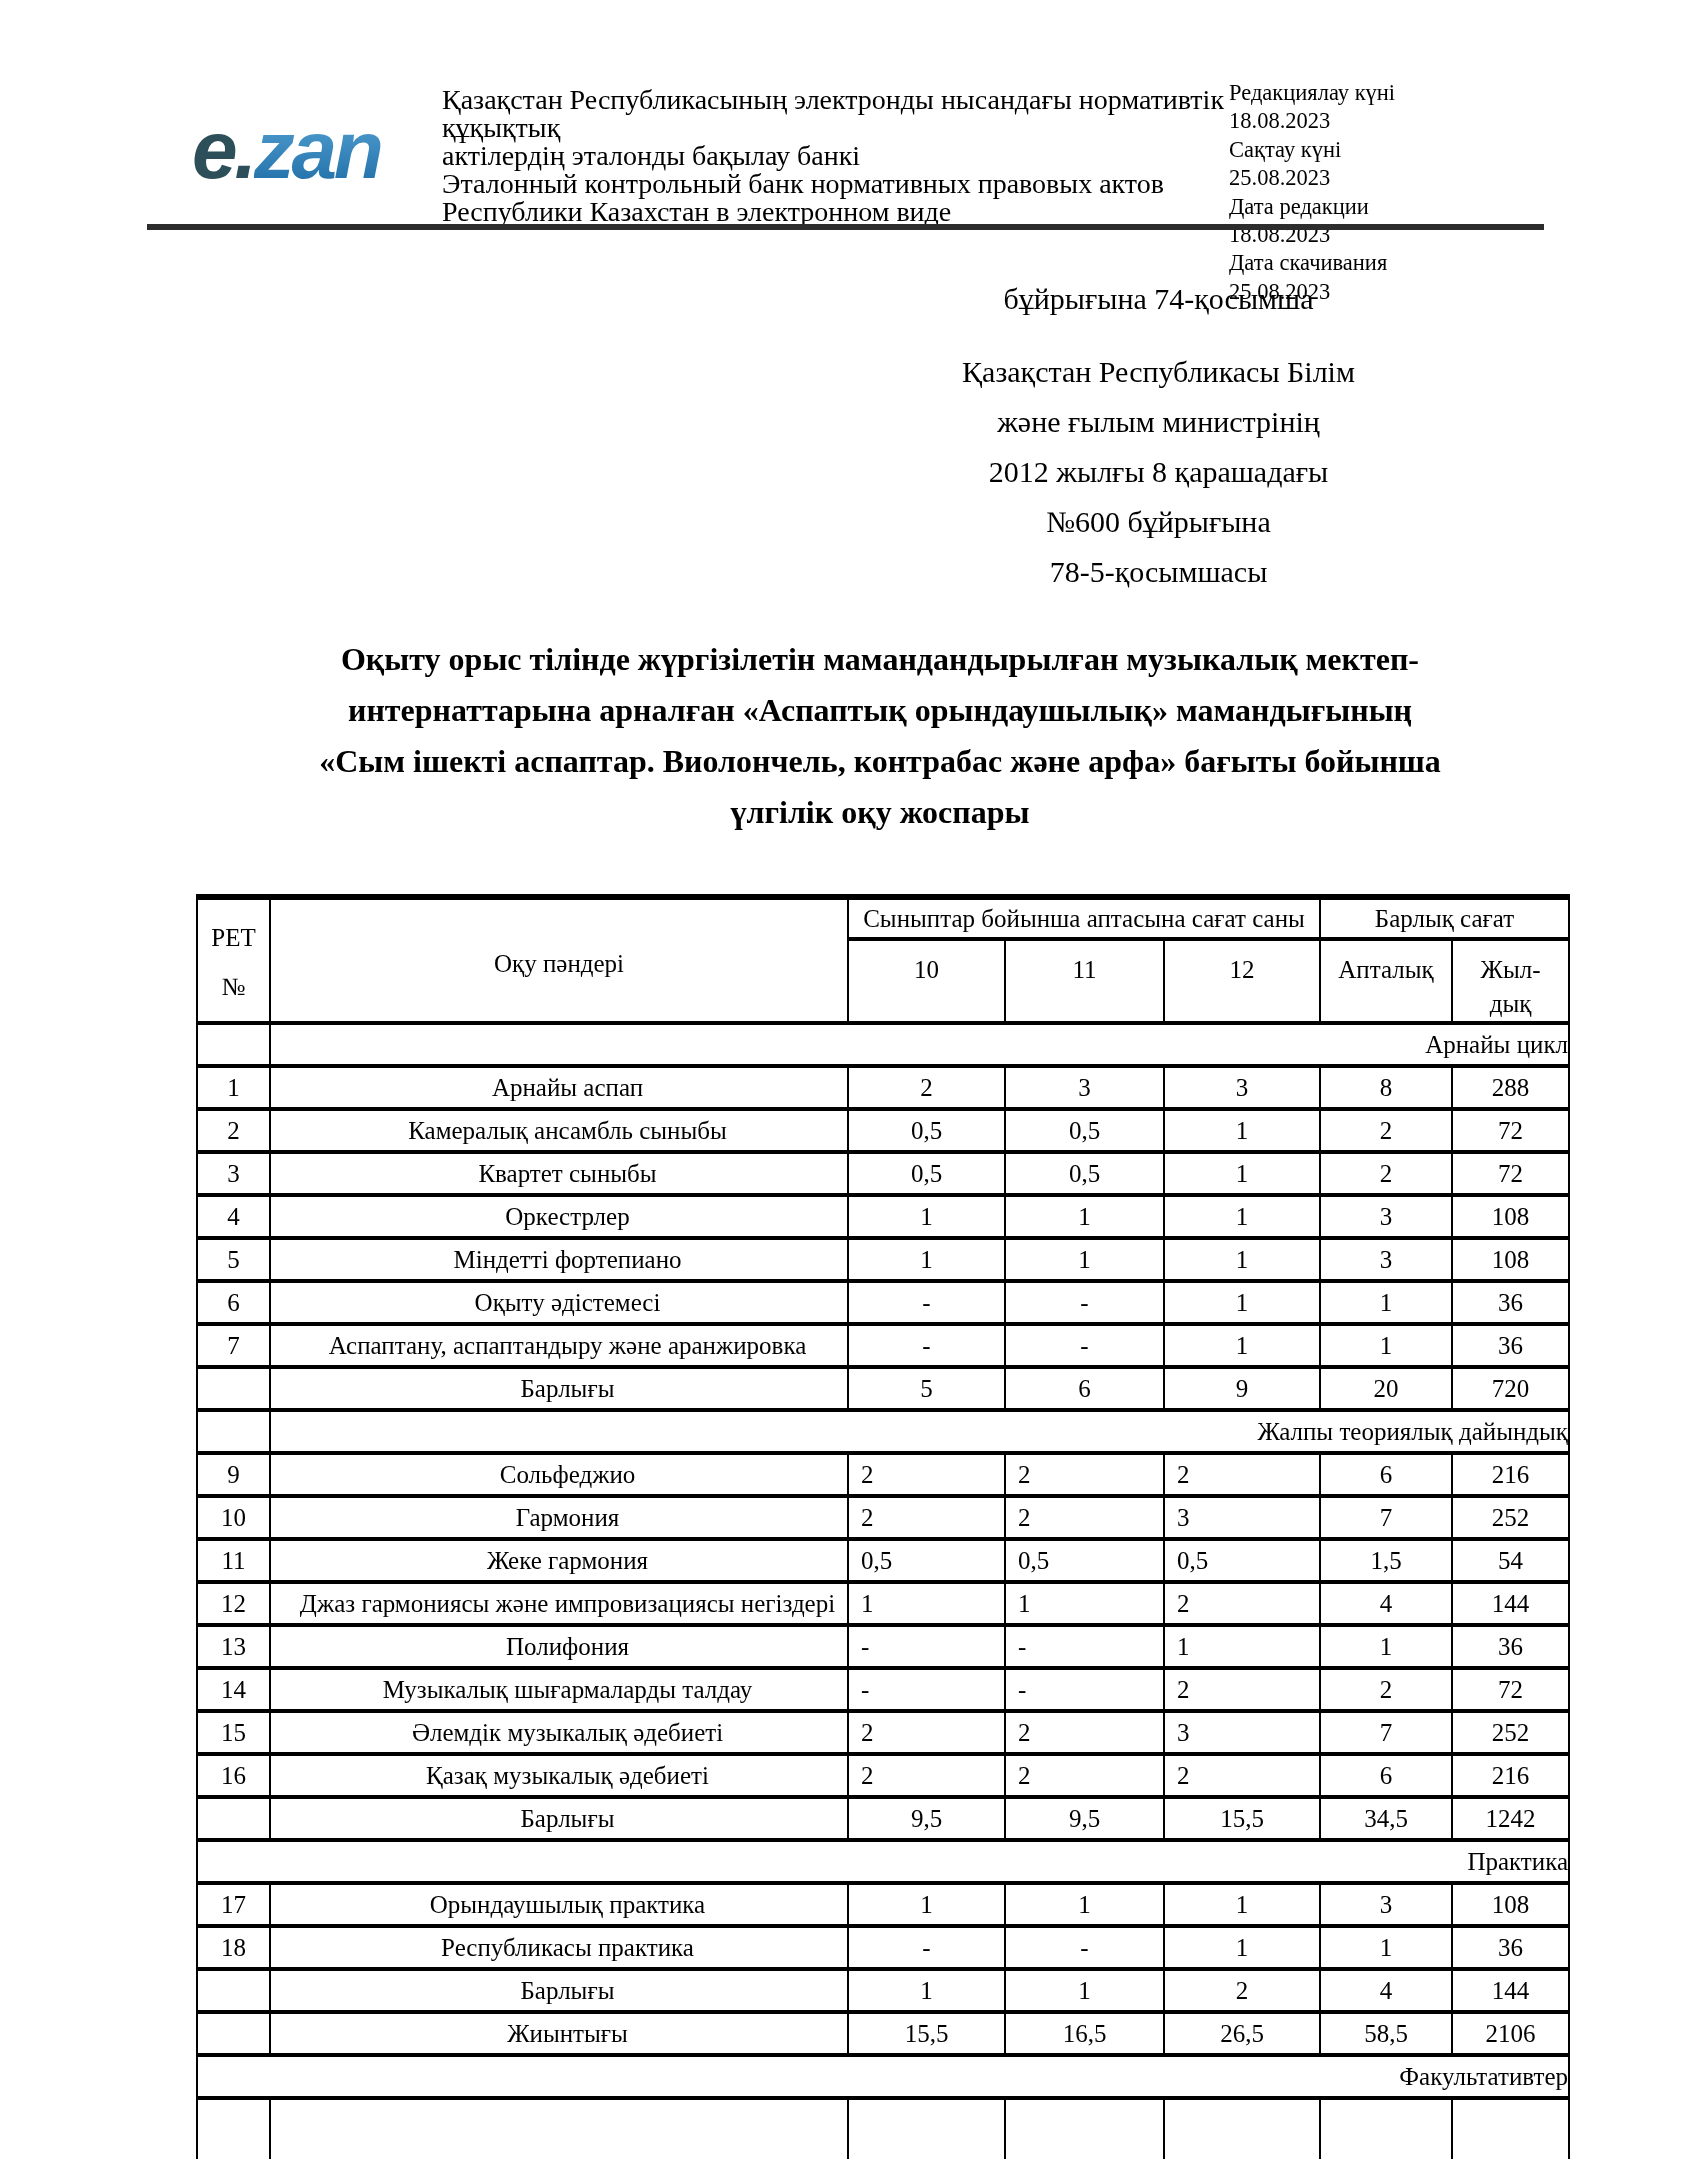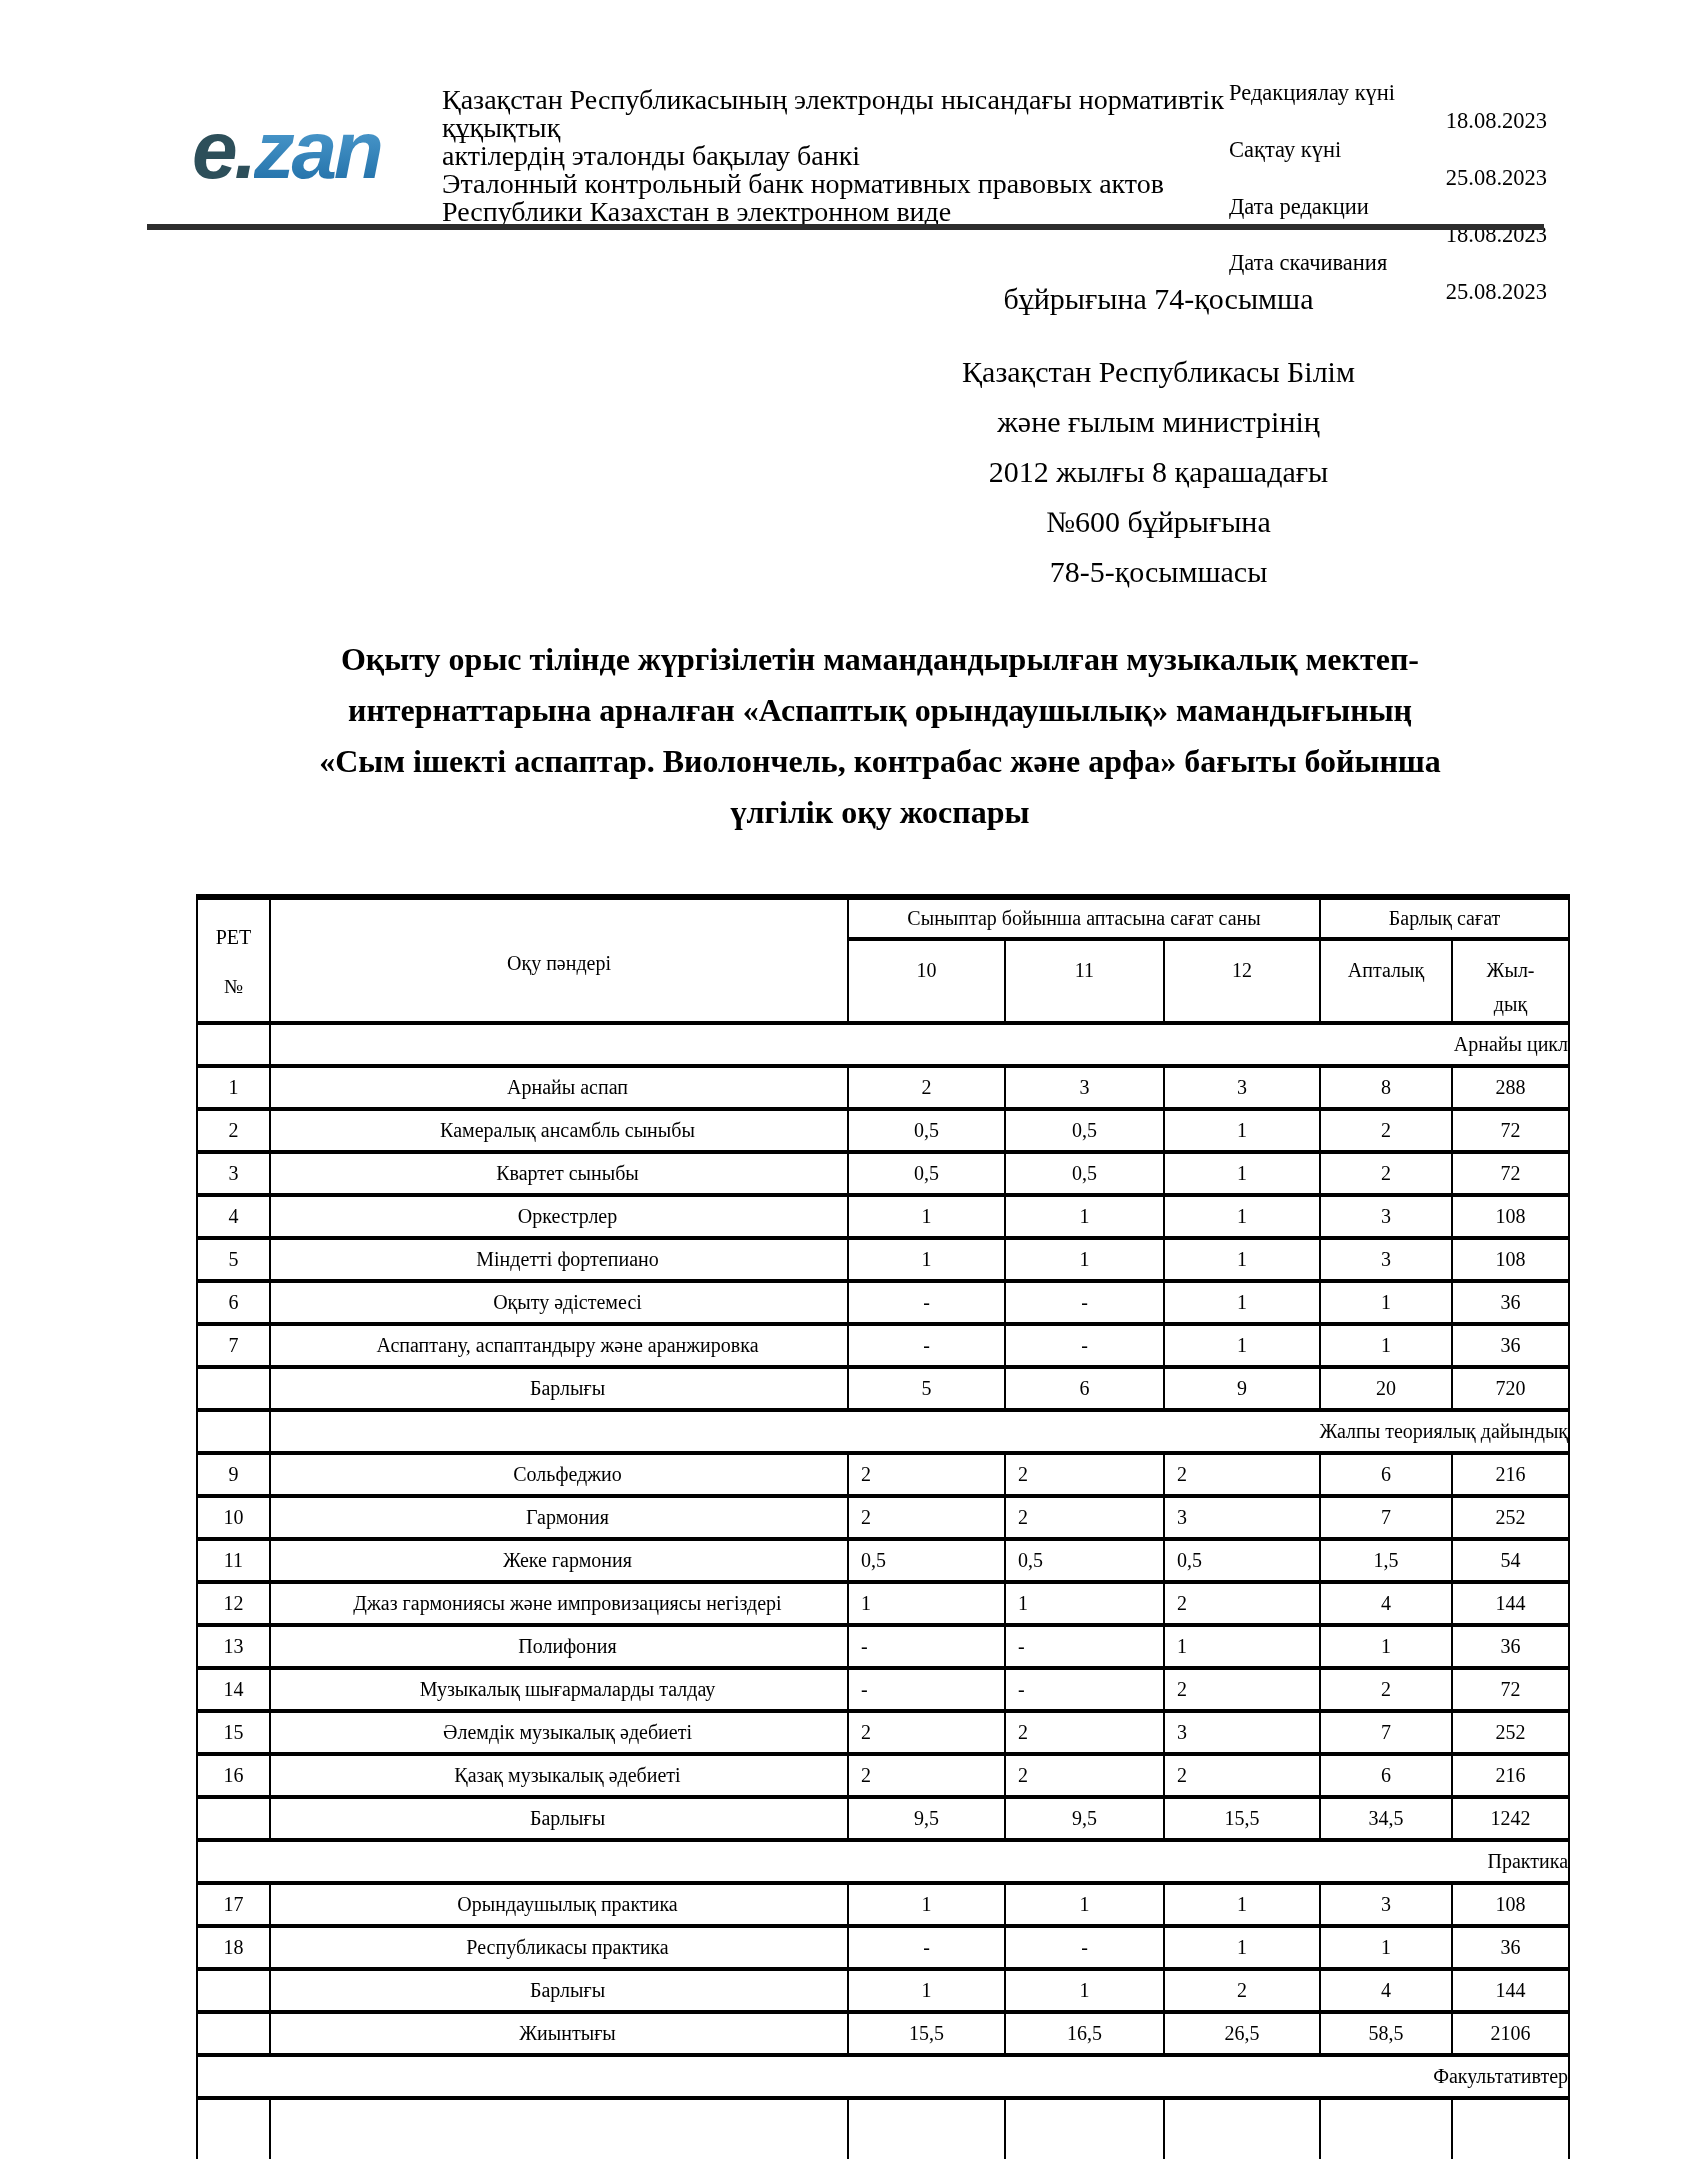--- a/index.html
+++ b/index.html
@@ -13,39 +13,39 @@
   .logo .pfx { color:#2d4f5a; }
   .logo .sfx { background:linear-gradient(#5aa7d8, #1b6aa3);
                -webkit-background-clip:text; background-clip:text; color:transparent; }
 
   .org { position:absolute; left:442px; top:86px; width:787px;
          font-size:28px; line-height:28px; }
 
   .meta { position:absolute; left:1229px; top:79px; width:318px; font-size:22.5px; line-height:28.4px; }
   .meta-row { display:flex;flex-direction:column; }
   .meta-label { width:218px; }
-  .meta-value { flex:1;text-align:right; }
+  .meta-value { flex:1; }
 
   .rule { position:absolute; left:147px; top:224px; width:1397px; height:6px; background:#2d2d2d; }
 
   
   .appendix { position:absolute; left:629px; top:278px; width:1059px;
               text-align:center; font-size:30px; line-height:41px; }
   .appendix .first { margin-bottom:28px; }
   .appendix .order-line { line-height:50px; }
 
   
   .doc-title { position:absolute; left:73px; top:634px; width:1614px;
                text-align:center; font-weight:bold; font-size:32px; line-height:51px; }
 
   
   .tbl-wrap { position:absolute; left:196px; top:894px; width:1375px; }
   table.curr { border-collapse:collapse; table-layout:fixed; width:1373px;
                border-top:6px solid #000; border-left:2.6px solid #000; border-right:2.6px solid #000;
-               font-size:20px; }
+               font-size:25px; }
   table.curr td { border:2.6px solid #000; border-top-width:4px; border-bottom-width:4px;
                   vertical-align:middle; text-align:center; overflow:hidden; }
   tr.h1 { height:42px; }
   tr.h2 { height:77px; }
   tr.row { height:43px; }
   tr.partial { height:61px; }
   tr.partial td { border-bottom:none; }
 
   td.hd-ret { vertical-align:top; padding-top:2.6px; line-height:49px; }
   td.hd-subj { vertical-align:top; padding-top:6.6px; line-height:33px; }

